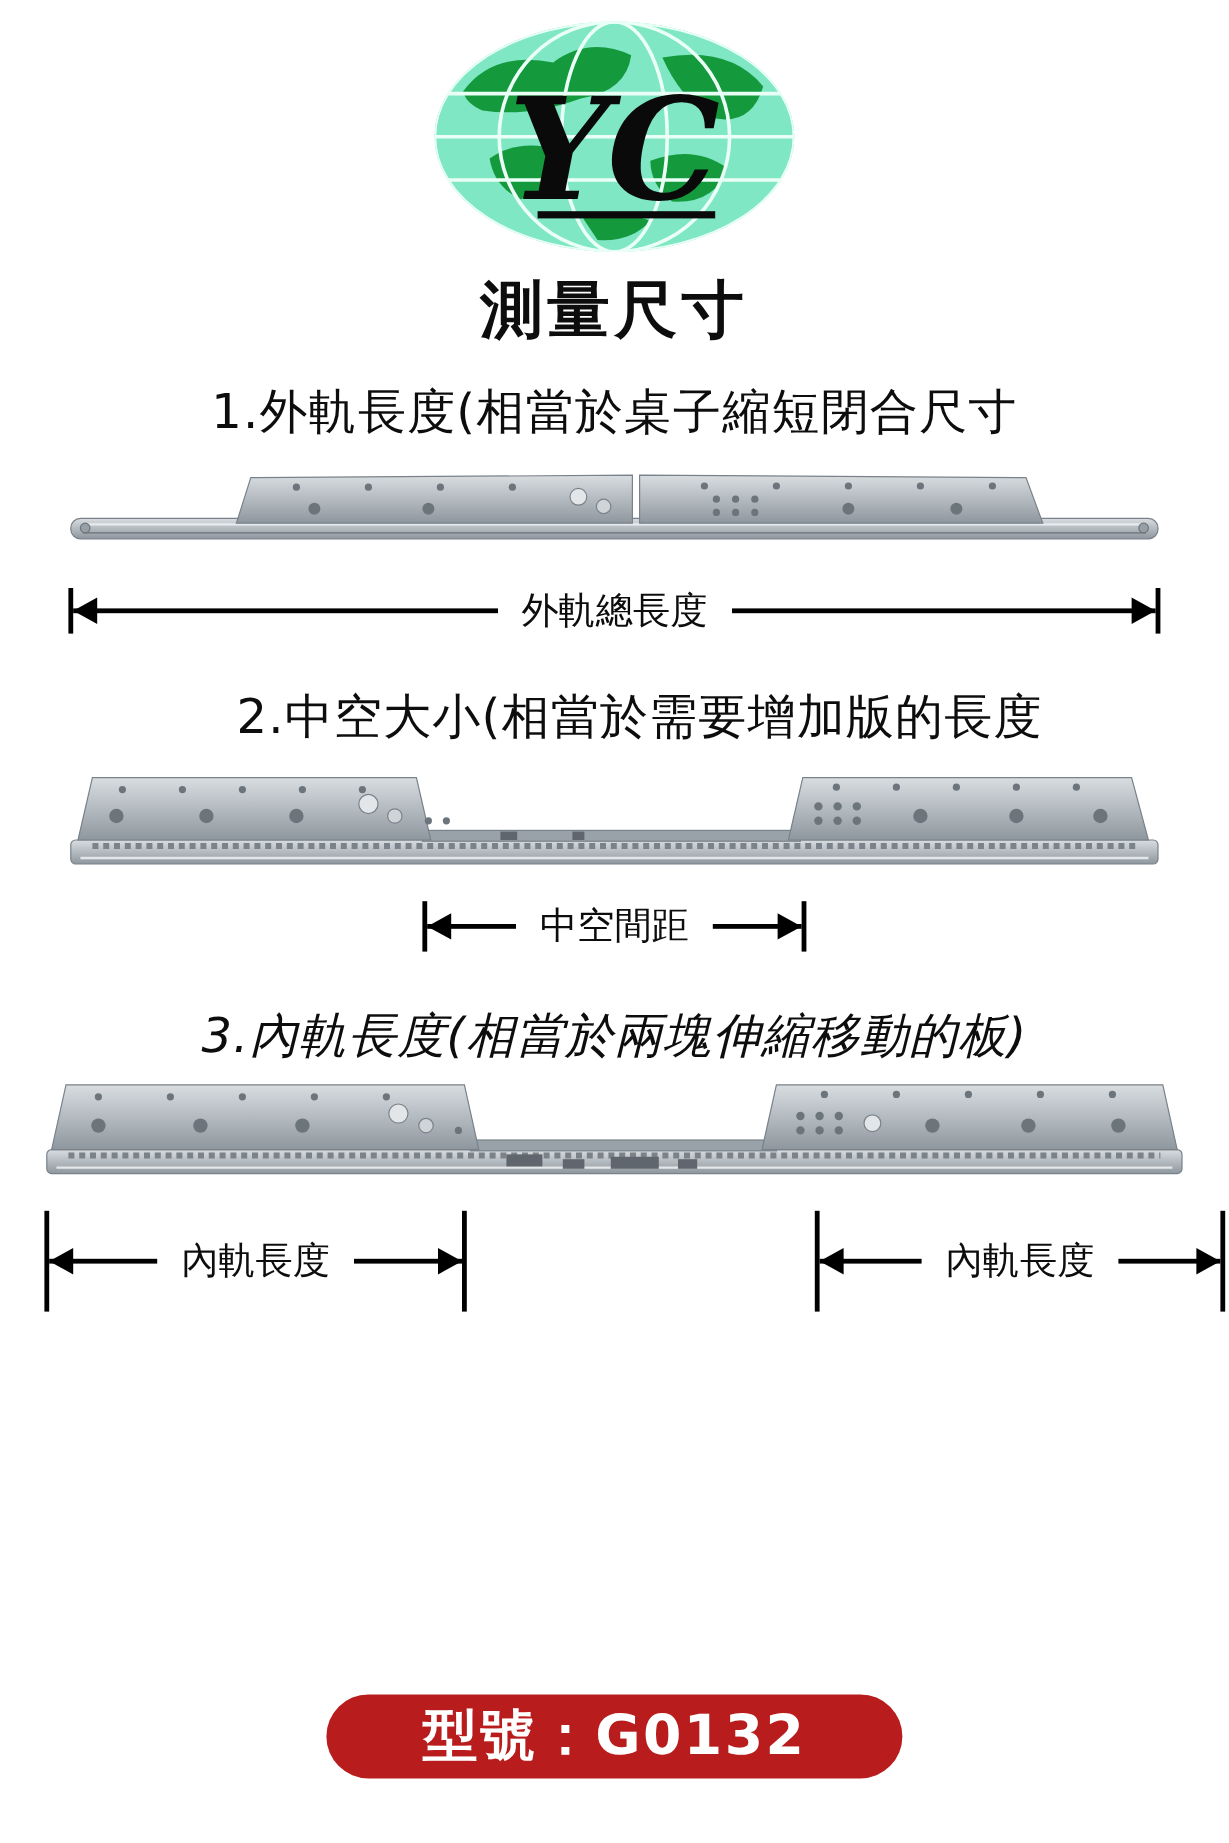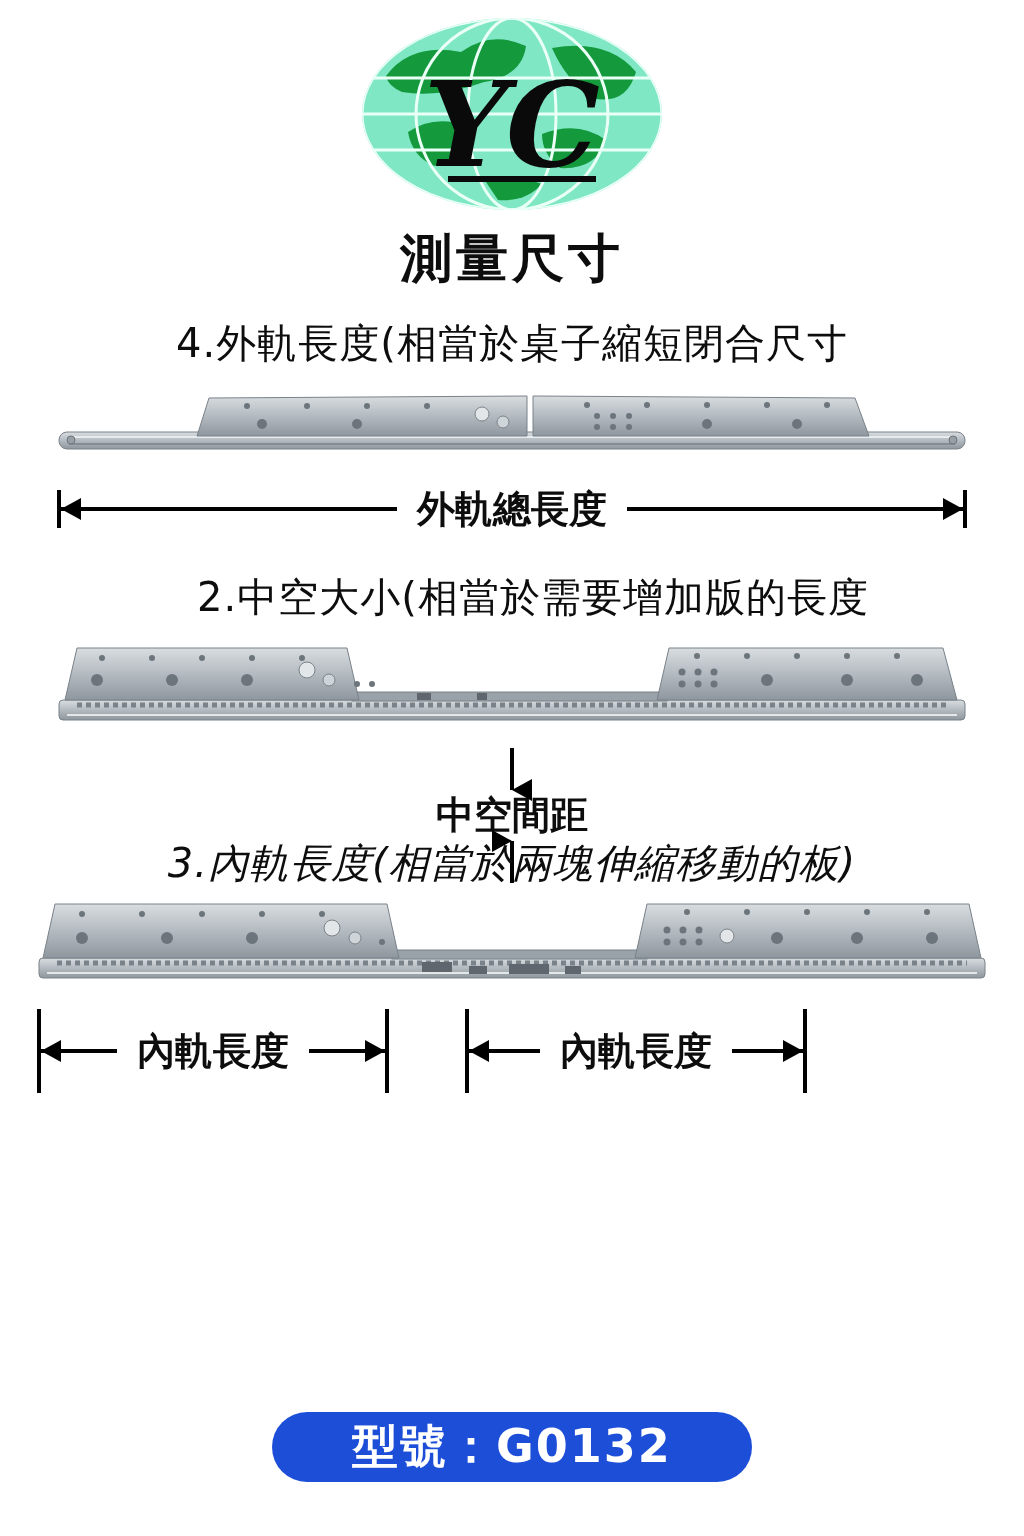--- a/index.html
+++ b/index.html
@@ -34,36 +34,36 @@
     content:"";position:absolute;left:0;top:50%;transform:translateY(-50%);
     width:0;height:0;border-top:11px solid transparent;border-bottom:11px solid transparent;
     border-right:20px solid #000;
   }
   .dim .line.rarrow::after{
     content:"";position:absolute;right:0;top:50%;transform:translateY(-50%);
     width:0;height:0;border-top:11px solid transparent;border-bottom:11px solid transparent;
     border-left:20px solid #000;
   }
   .dim .dim-label{
-    flex:0 0 auto;padding:0 20px;font-size:38px;font-weight:700;white-space:nowrap;
+    flex:0 0 auto;padding:0 20px;font-size:31px;font-weight:400;white-space:nowrap;
   }
   .dim1{top:486px;left:57px;width:910px;height:46px;}
   .dim1 .tick{height:38px;}
-  .dim2{top:748px;left:352px;width:320px;height:48px;flex-direction:column;}
+  .dim2{top:748px;left:352px;width:320px;height:48px;}
   .dim2 .tick{height:42px;}
-  .dim3-row{top:1006px;left:37px;width:770px;height:90px;display:flex;align-items:flex-start;position:absolute;}
+  .dim3-row{top:1006px;left:37px;width:984px;height:90px;display:flex;align-items:flex-start;position:absolute;}
   .dim3{position:static;flex:0 0 auto;height:90px;}
   .dim3 .tick{height:84px;}
   .dim3.left{width:352px;}
   .dim3.right{width:342px;}
   .dim3-spacer{flex:1 1 auto;}
 
   
   .model-badge{
-    top:1412px;left:272px;width:480px;height:70px;background:#1d4ed8;border-radius:40px;
+    top:1412px;left:272px;width:480px;height:70px;background:#b91c1c;border-radius:40px;
     display:flex;align-items:center;justify-content:center;
   }
   .model-badge span{color:#ffffff;font-size:46px;font-weight:bold;letter-spacing:2px;}
 </style>
 </head>
 <body>
 
 <div class="abs logo-wrap">
   <svg width="312" height="206" viewBox="0 0 312 206">
     <defs>
@@ -85,21 +85,21 @@
       <line x1="6" y1="100" x2="306" y2="100" stroke="#eafff6" stroke-width="3"></line>
       <line x1="6" y1="136" x2="306" y2="136" stroke="#eafff6" stroke-width="3"></line>
     </g>
     <text x="156" y="152" text-anchor="middle" font-family="DejaVu Serif, serif" font-size="118" font-style="italic" font-weight="bold" fill="#0a0a0a">YC</text>
     <rect x="92" y="162" width="148" height="6" fill="#0a0a0a"></rect>
   </svg>
 </div>
 
 <div class="abs centered page-title">測量尺寸</div>
 
-<div class="abs centered sec-heading h1">4.外軌長度(相當於桌子縮短閉合尺寸</div>
+<div class="abs centered sec-heading h1">1.外軌長度(相當於桌子縮短閉合尺寸</div>
 
 <svg class="abs rail rail1" width="910" height="82" viewBox="0 0 910 82">
   <defs>
     <linearGradient id="g1" x1="0" y1="0" x2="0" y2="1">
       <stop offset="0" stop-color="#d9dde0"></stop>
         <stop offset="0.5" stop-color="#b3bac0"></stop>
         <stop offset="1" stop-color="#8f979e"></stop>
     </linearGradient>
   </defs>
   <rect x="2" y="46" width="906" height="17" rx="8" fill="url(#g1)" stroke="#79828a" stroke-width="1"></rect>

